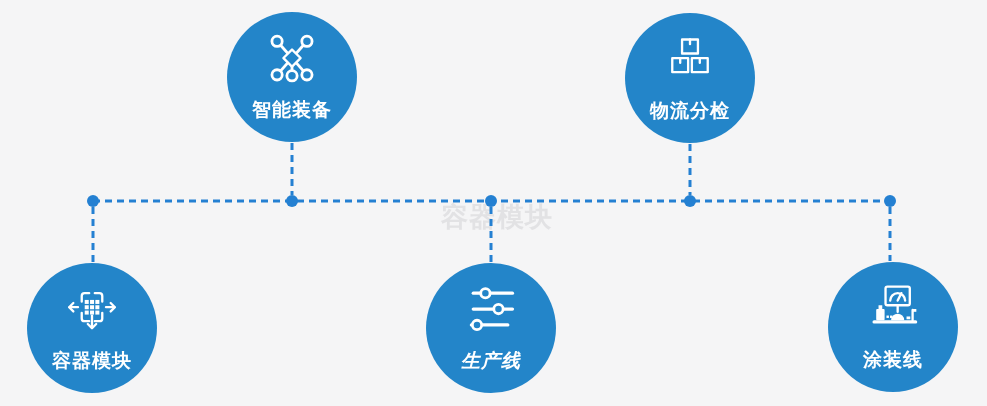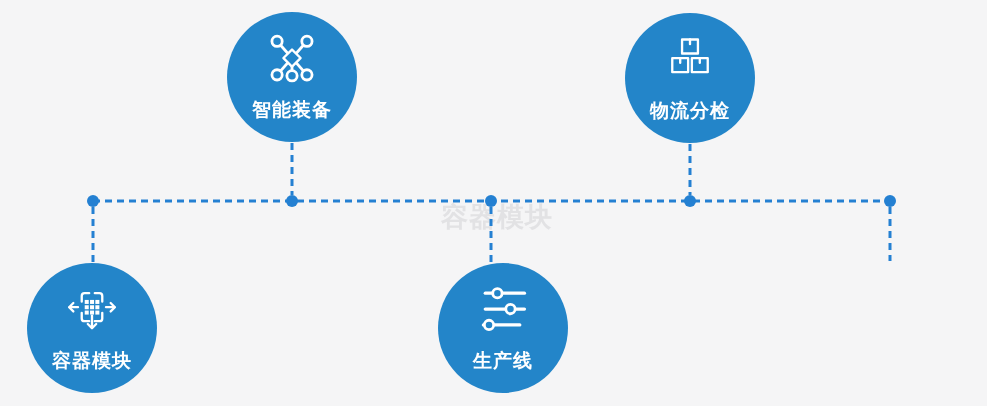--- a/index.html
+++ b/index.html
@@ -32,21 +32,21 @@
   }
   .node .icon{width:56px;height:56px;display:block;}
   .node .icon svg{width:56px;height:56px;display:block;}
   .node .label{
     color:var(--icon-white);font-size:19px;font-weight:bold;
     letter-spacing:1px;white-space:nowrap;
   }
   .n-smart{left:227px;top:12px;}
   .n-warehouse{left:625px;top:13px;}
   .n-logistics{left:27px;top:263px;}
-  .n-production{left:438px;top:263px;}
+  .n-production{left:426px;top:263px;font-style:italic;}
   .n-coating{left:828px;top:262px;}
 
   .st{stroke:var(--icon-white);fill:none;stroke-linecap:round;stroke-linejoin:round;}
   .sw3{stroke-width:3;}
   .sw25{stroke-width:2.5;}
   .sw35{stroke-width:3.5;}
   .mask-fill{fill:var(--circle-fill);}
   .white-fill{fill:var(--icon-white);stroke:none;}
 </style>
 </head>
@@ -135,14 +135,34 @@
         <circle class="st sw3 mask-fill" cx="24" cy="12" r="5"></circle>
         <line class="st sw35" x1="11" y1="29" x2="53" y2="29"></line>
         <circle class="st sw3 mask-fill" cx="38" cy="29" r="5"></circle>
         <line class="st sw35" x1="9" y1="46" x2="48" y2="46"></line>
         <circle class="st sw3 mask-fill" cx="15" cy="46" r="5"></circle>
       </svg>
     </span>
     <span class="label">生产线</span>
   </div>
 
+  <div class="node n-coating">
+    <span class="icon">
+      <svg viewBox="0 0 60 60">
+        <rect class="st sw25" x="22" y="6" width="26" height="20" rx="2"></rect>
+        <path class="st sw25" d="M27,21 A8,8 0 0 1 43,21"></path>
+        <line class="st sw25" x1="35" y1="21" x2="39" y2="13"></line>
+        <line class="st sw25" x1="35" y1="26" x2="35" y2="33"></line>
+        <rect class="white-fill" x="12" y="30" width="9" height="12" rx="1"></rect>
+        <rect class="white-fill" x="14.5" y="26" width="4" height="4"></rect>
+        <path class="white-fill" d="M28,42 a7,7 0 0 1 14,0 z"></path>
+        <rect class="white-fill" x="23" y="37" width="2.6" height="2.6"></rect>
+        <rect class="white-fill" x="26.8" y="37" width="2.6" height="2.6"></rect>
+        <rect class="white-fill" x="44.5" y="38" width="4" height="3"></rect>
+        <line class="st sw25" x1="51" y1="31" x2="51" y2="42"></line>
+        <rect class="white-fill" x="51" y="30" width="4" height="3"></rect>
+        <rect class="white-fill" x="8" y="42" width="48" height="3.6" rx="1.8"></rect>
+      </svg>
+    </span>
+    <span class="label">涂装线</span>
+  </div>
 
 </div>
 
 </body></html>

